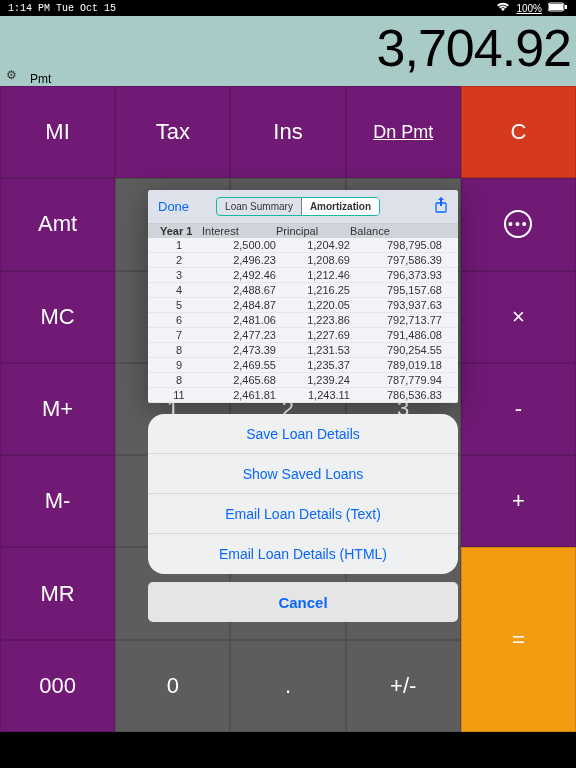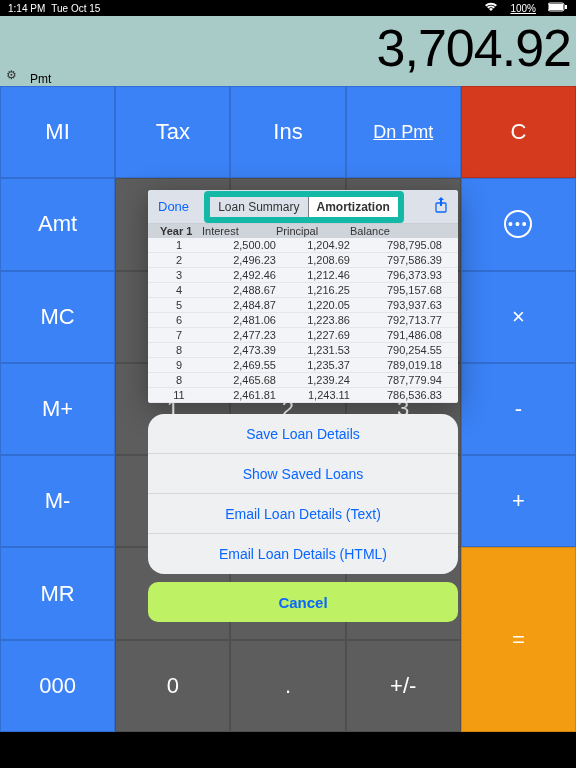--- a/index.html
+++ b/index.html
@@ -1,55 +1,55 @@
 <!DOCTYPE html>
 <html><head>
 <meta charset="utf-8">
 <style>
   * { margin: 0; padding: 0; box-sizing: border-box; }
   html, body { width: 576px; height: 768px; overflow: hidden; font-family: -apple-system, Helvetica, Arial, sans-serif; background: #000; }
   .status-bar { height: 16px; background: #000; color: #fff; display: flex; align-items: center; padding: 0 8px; font-size: 10px; font-weight: 500;}
-  .status-left { display: flex; gap: 6px; }
-  .status-right { margin-left: auto; display: flex; align-items: center; gap: 12px; text-decoration: underline;}
+  .status-left { display: flex; gap: 6px; font-family: Liberation Mono, monospace; }
+  .status-right { margin-left: auto; display: flex; align-items: center; gap: 6px; text-decoration: underline;}
   .display { height: 70px; background: #a9cbc7; position: relative; }
   .display-value { position: absolute; right: 5px; top: 2px; font-size: 52px; font-weight: 400; letter-spacing: -1px; color: #000;}
   .display-label { position: absolute; left: 30px; bottom: 0; font-size: 12px; color: #000;}
   .gear-icon { position: absolute; left: 6px; bottom: 4px; font-size: 12px; color: #333;}
   .keypad { display: grid; grid-template-columns: repeat(5, 1fr); grid-template-rows: repeat(7, 1fr); height: 646px; }
   .key { display: flex; align-items: center; justify-content: center; font-size: 22px; color: #fff; border: 1px solid rgba(0,0,0,0.15); font-weight: 500;}
-  .blue { background: #3b82f6; }
+  .blue { background: #701a75; }
   .red  { background: #d63a1e; }
   .gray { background: #5d5d5d; }
   .orange { background: #f39c12; }
   .dn { font-size: 18px; text-decoration: underline;}
   .mdot { border: 2px solid #fff; border-radius: 50%; width: 28px; height: 28px; display:flex; align-items:center; justify-content:center; font-size:14px; letter-spacing:2px;}
   .bottom-bar { height: 36px; background: #000; }
 
   
   .popover { position: absolute; left: 148px; top: 190px; width: 310px; background: #e5e9ef; border-radius: 3px; box-shadow: 0 6px 30px rgba(0,0,0,0.35); overflow: hidden; font-size: 12px;}
   .pop-header { display: flex; align-items: center; height: 34px; padding: 0 10px; background: #dde2ea; border-bottom: 1px solid #c9cdd4;}
   .pop-done { color: #0a66ff; font-size: 13px; cursor:pointer;}
   .pop-share { margin-left:auto; color:#0a66ff; font-size:16px; cursor:pointer;}
-  .seg { margin: 0 auto; display: flex; border: 6px solid #14b8a6; border-radius: 4px; font-size: 12px; overflow:hidden;}
+  .seg { margin: 0 auto; display: flex; border: 1px solid #14b8a6; border-radius: 4px; font-size: 10px; overflow:hidden;}
   .seg div { padding: 3px 8px; color:#333;}
   .seg .active { background: #fff; font-weight:600;}
   .seg div:first-child { border-right:1px solid #7d7d7d;}
   .table-head, .table-row { display: grid; grid-template-columns: 46px 74px 74px 92px; padding: 1px 8px; }
   .table-head { background: #cfd4db; font-weight: 500; font-size: 11px; color: #333;}
   .table-rows { background: #f2f4f7; max-height: 190px; overflow: hidden;}
   .table-row { font-size: 11px; color: #333; border-bottom: 1px solid #e4e6e9; text-align: right;}
   .table-row span:first-child, .table-head span:first-child { text-align: center;}
   .table-head span { }
   .table-head span:first-child { text-align: left; padding-left:4px;font-weight:bold;}
 
   .sheet { position: absolute; left: 148px; top: 414px; width: 310px; }
   .sheet-group { background: #eef0f2; border-radius: 16px; overflow: hidden; backdrop-filter: blur(6px);}
   .sheet-item { height: 40px; display: flex; align-items: center; justify-content: center; color: #0a66ff; font-size: 14px; border-bottom: 1px solid rgba(0,0,0,0.1); cursor:pointer;}
   .sheet-item:last-child { border-bottom: none;}
-  .sheet-cancel { margin-top: 8px; background: #bef264; border-radius: 10px; height: 40px; display: flex; align-items: center; justify-content: center; color: #0a66ff; font-size: 15px; font-weight: 600; cursor:pointer;}
+  .sheet-cancel { margin-top: 8px; background: #e5e5e5; border-radius: 5px; height: 40px; display: flex; align-items: center; justify-content: center; color: #0a66ff; font-size: 15px; font-weight: 600; cursor:pointer;}
 </style>
 </head>
 <body>
 
 <div class="status-bar">
   <div class="status-left">
     <span>1:14 PM</span>
     <span>Tue Oct 15</span>
   </div>
   <div class="status-right">

